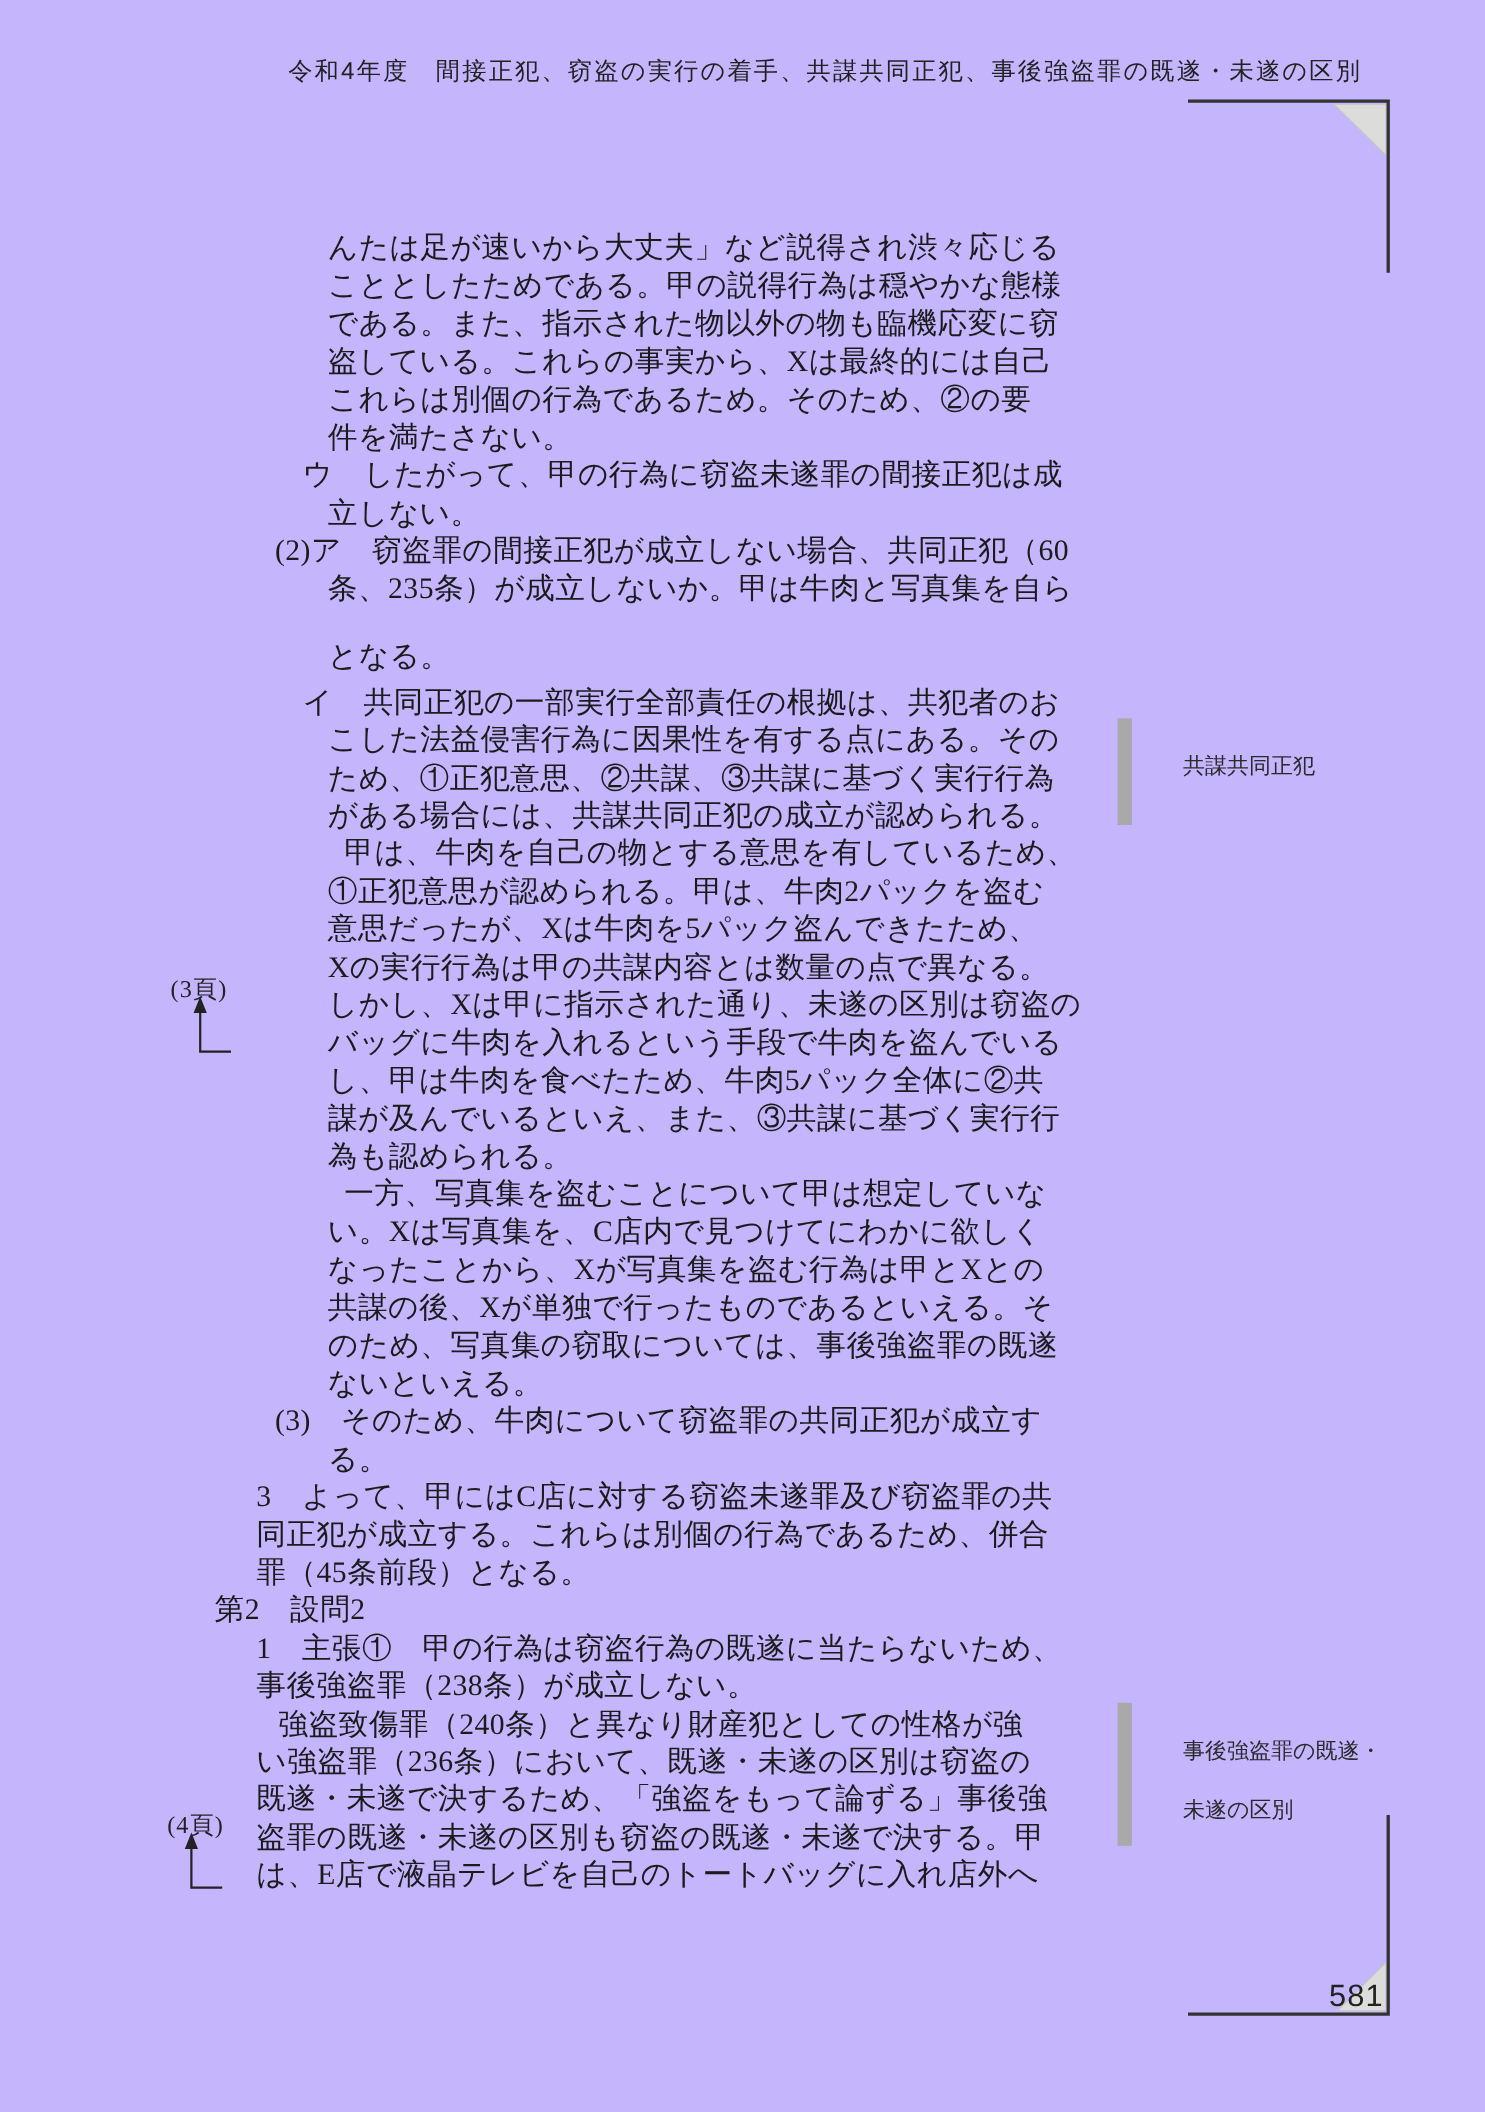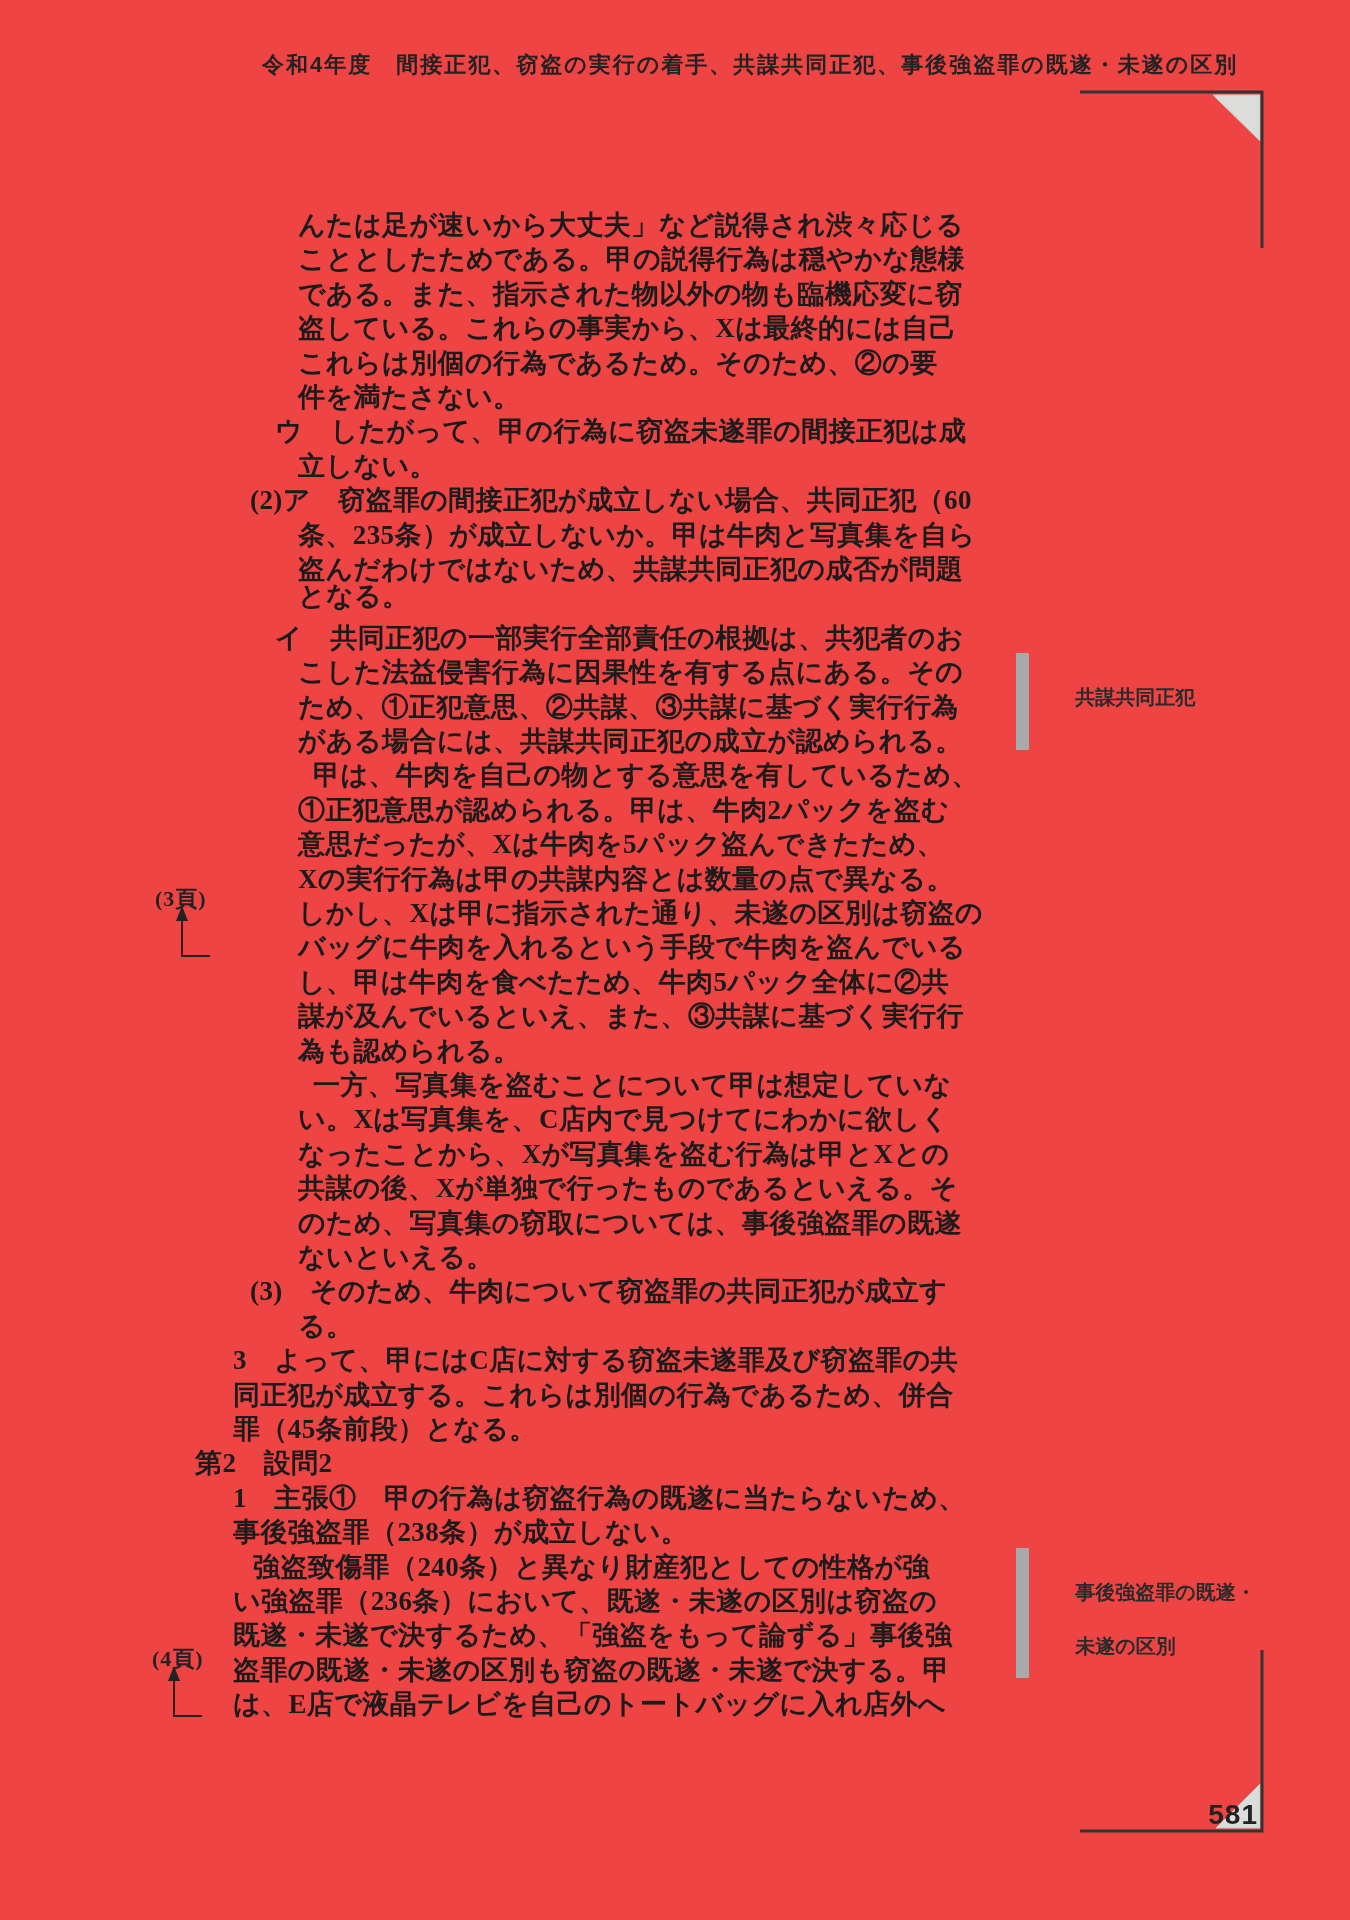--- a/index.html
+++ b/index.html
@@ -1,23 +1,22 @@
 <!DOCTYPE html>
 <html><head>
 <meta charset="utf-8">
 <style>
   html,body{margin:0;padding:0;background:#e8e8e4;}
   .page{
     position:relative;
     width:1350px;height:1920px;
-    background:#ef4444;
+    background:#c4b5fd;
     overflow:hidden;
     font-family:"Liberation Serif","DejaVu Serif",serif;
     color:#1b1b1b;
-    font-weight:bold;
   }
   .header{
     position:absolute;left:262px;top:50px;
     font-family:"Liberation Sans","DejaVu Sans",sans-serif;
     font-size:22px;letter-spacing:2px;color:#222;
     white-space:pre;
   }
   .overlay{position:absolute;left:0;top:0;pointer-events:none;}
   .body-text{position:absolute;left:0;top:0;width:1350px;height:1920px;}
   .bline{
@@ -77,21 +76,20 @@
       <div class="bline" style="left: 298px; top: 210px;">んたは足が速いから大丈夫」など説得され渋々応じる</div>
       <div class="bline" style="left: 298px; top: 244.4px;">こととしたためである。甲の説得行為は穏やかな態様</div>
       <div class="bline" style="left: 298px; top: 278.8px;">である。また、指示された物以外の物も臨機応変に窃</div>
       <div class="bline" style="left: 298px; top: 313.2px;">盗している。これらの事実から、Xは最終的には自己</div>
       <div class="bline" style="left: 298px; top: 347.6px;">これらは別個の行為であるため。そのため、②の要</div>
       <div class="bline" style="left: 298px; top: 382px;">件を満たさない。</div>
       <div class="bline" style="left: 275px; top: 416.4px;">ウ　したがって、甲の行為に窃盗未遂罪の間接正犯は成</div>
       <div class="bline" style="left: 298px; top: 450.8px;">立しない。</div>
       <div class="bline" style="left: 250px; top: 485.2px;">(2)ア　窃盗罪の間接正犯が成立しない場合、共同正犯（60</div>
       <div class="bline" style="left: 298px; top: 519.6px;">条、235条）が成立しないか。甲は牛肉と写真集を自ら</div>
-      <div class="bline" style="left: 298px; top: 554px;">盗んだわけではないため、共謀共同正犯の成否が問題</div>
       <div class="bline" style="left: 298px; top: 581px;">となる。</div>
       <div class="bline" style="left: 275px; top: 622.8px;">イ　共同正犯の一部実行全部責任の根拠は、共犯者のお</div>
       <div class="bline" style="left: 298px; top: 657.2px;">こした法益侵害行為に因果性を有する点にある。その</div>
       <div class="bline" style="left: 298px; top: 691.6px;">ため、①正犯意思、②共謀、③共謀に基づく実行行為</div>
       <div class="bline" style="left: 298px; top: 726px;">がある場合には、共謀共同正犯の成立が認められる。</div>
       <div class="bline" style="left: 313px; top: 760.4px;">甲は、牛肉を自己の物とする意思を有しているため、</div>
       <div class="bline" style="left: 298px; top: 794.8px;">①正犯意思が認められる。甲は、牛肉2パックを盗む</div>
       <div class="bline" style="left: 298px; top: 829.2px;">意思だったが、Xは牛肉を5パック盗んできたため、</div>
       <div class="bline" style="left: 298px; top: 863.6px;">Xの実行行為は甲の共謀内容とは数量の点で異なる。</div>
       <div class="bline" style="left: 298px; top: 898px;">しかし、Xは甲に指示された通り、未遂の区別は窃盗の</div>

